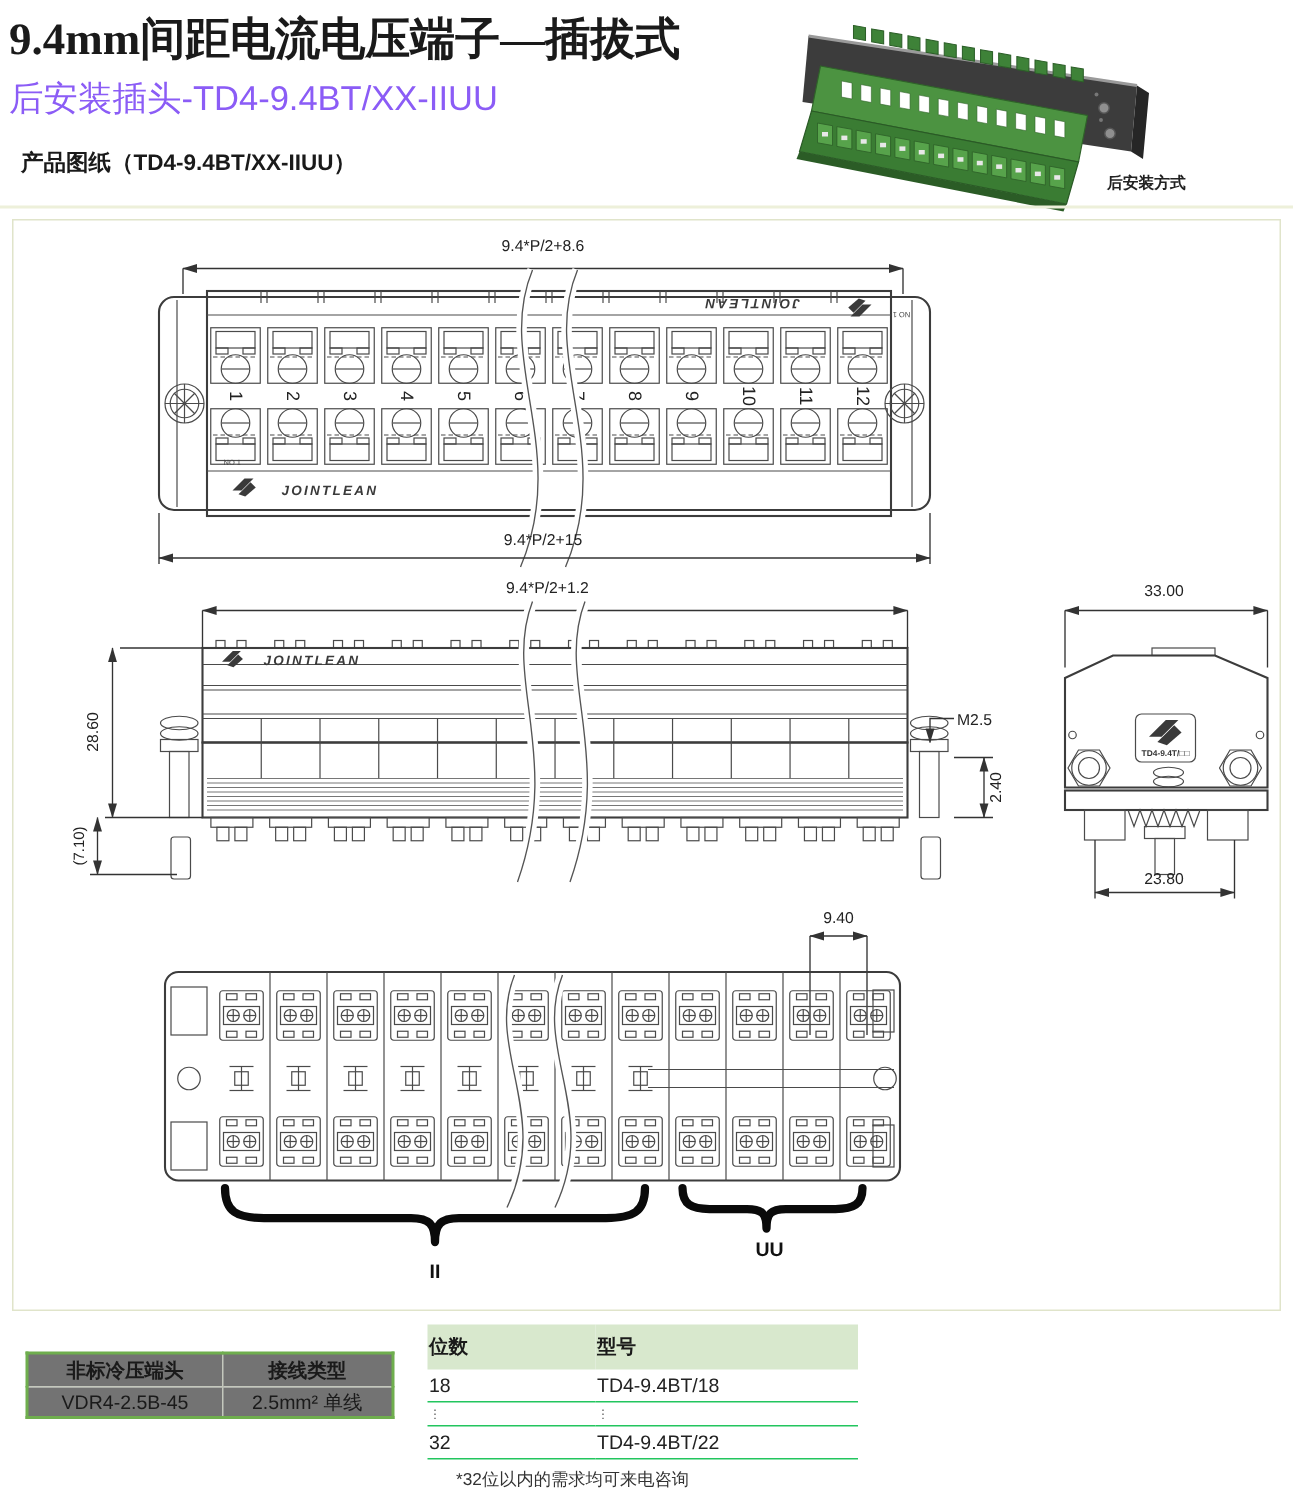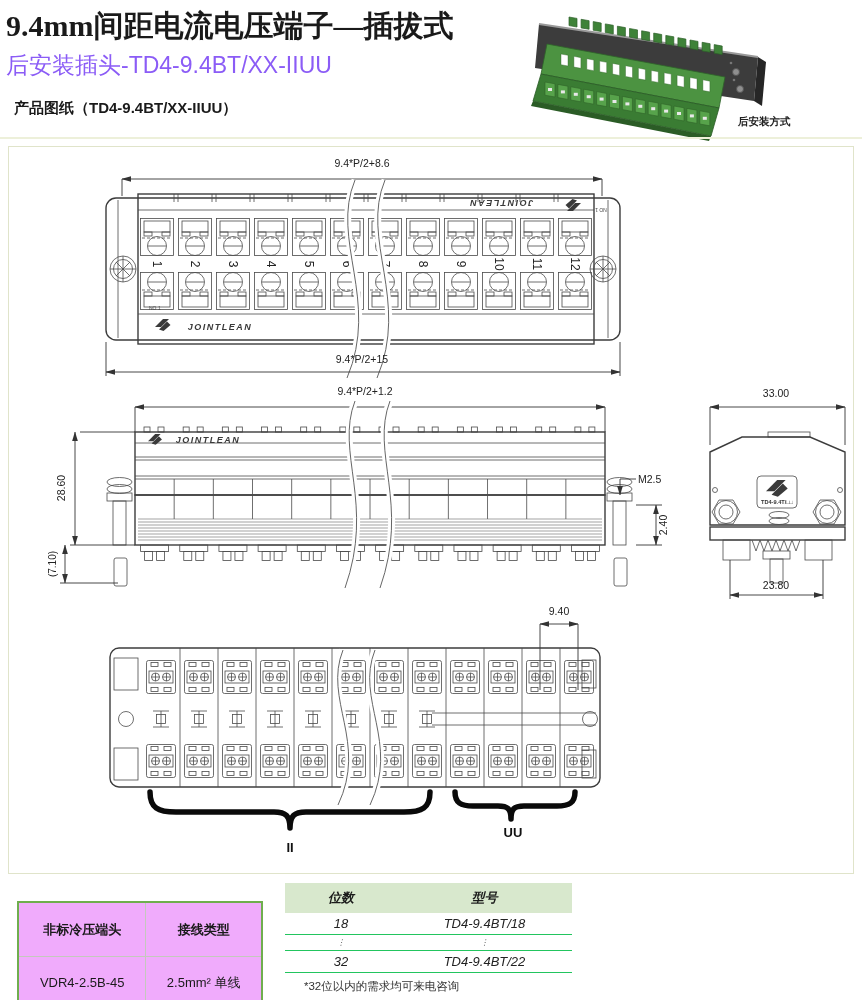--- a/index.html
+++ b/index.html
@@ -14,24 +14,24 @@
   svg{position:absolute;overflow:visible;}
   svg text{font-family:"Liberation Sans",sans-serif;}
   .dim{font-size:10.5px;fill:#222;}
   .dimS{font-size:10px;fill:#222;}
   .jl{font-size:9px;font-weight:700;font-style:italic;letter-spacing:1.5px;fill:#3a3a3a;}
   .tiny{font-size:5px;fill:#444;}
   .grpLabel{font-size:13px;font-weight:600;fill:#111;}
   
   .tblL{left:17px;top:901px;width:246px;border-collapse:collapse;
         border:2px solid var(--green-border,#6fae4e);font-size:13px;text-align:center;}
-  .tblL th,.tblL td{border:1px solid #c4c8bd;padding:16px;height:19px;background:#f0abfc;}
+  .tblL th,.tblL td{border:1px solid #c4c8bd;padding:0;height:19px;background:#737373;}
   .tblL th{height:21px;font-weight:700;}
   
-  .tblR{left:285px;top:883px;width:287px;border-collapse:collapse;font-size:13px;text-align:center;font-style:italic;}
+  .tblR{left:285px;top:883px;width:287px;border-collapse:collapse;font-size:13px;text-align:left;}
   .tblR th{background:var(--green-bg,#d8e8cd);height:28px;font-weight:700;}
   .tblR td{height:19px;border-bottom:1px solid #22c55e;color:#222;}
   .tblR .dotsRow td{height:13px;font-size:8px;color:#555;}
   .tblR th:first-child,.tblR td:first-child{width:110px;}
   .footnote{left:304px;top:979px;font-size:11.5px;color:#333;}
   .dline{stroke:#333;stroke-width:0.9;fill:none;}
   .oline{stroke:#3c3c3c;stroke-width:1.4;fill:none;}
   .tline{stroke:#4a4a4a;stroke-width:0.8;fill:none;}
   .brk{stroke:#555;stroke-width:0.9;fill:none;}
   .brkW{stroke:#fff;stroke-width:7;fill:none;}

